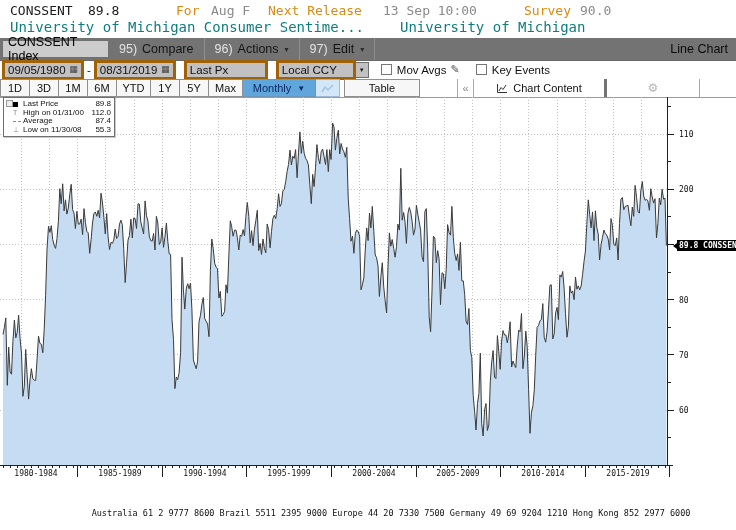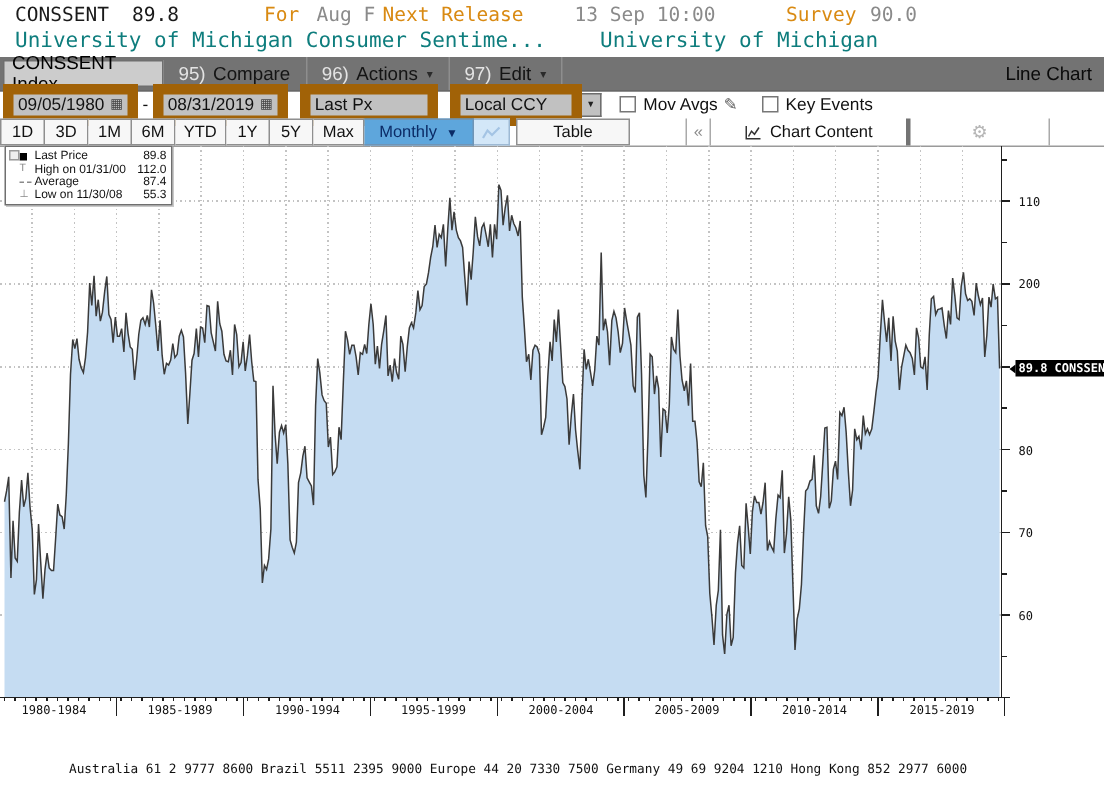--- a/index.html
+++ b/index.html
@@ -23,21 +23,21 @@
   .menu-item{display:flex;align-items:center;height:100%;padding:0 10px;border-right:1px solid #8e8e8e}
   .menu-item:first-of-type{margin-left:6px}
   .menu-key{color:#e4e4e4;margin-right:5px}
   .menu-label{color:#141414}
   .menu-arrow{color:#2a2a2a;font-size:8px;margin-left:6px}
   .line-chart{margin-left:auto;margin-right:8px;color:#0a0a0a}
 
   
   .controls{position:absolute;top:60px;left:0;width:736px;height:19px;display:flex;align-items:center;
             padding-left:2px;font-size:11.5px}
-  .field{background:#c1c1c1;border:7px solid #a16207;height:14px;display:flex;align-items:center;
+  .field{background:#c1c1c1;border:3px solid #a16207;height:14px;display:flex;align-items:center;
          padding:0 3px;white-space:nowrap}
   .datef{width:70px;justify-content:space-between}
   .cal{font-size:9px;color:#444;line-height:9px}
   .dash{margin:0 3px}
   .pxf{width:72px;margin-left:8px}
   .ccyf{width:68px;margin-left:8px}
   .ddbtn{width:12px;height:14px;background:#c1c1c1;border:1px solid #6e6e6e;border-left:none;
          display:flex;align-items:center;justify-content:center;font-size:6px;color:#222}
   .cbx{width:9px;height:9px;border:1px solid #777;background:#fff;display:inline-block}
   .cklbl{margin-left:5px}
@@ -83,31 +83,31 @@
   .lexp{position:absolute;left:2px;top:2px;width:5px;height:5px;border:1px solid #9a9a9a;background:#eee}
   .lrow{display:flex;align-items:center;height:8.5px;line-height:8.5px;padding-left:6px}
   .licon{width:10px;color:#8a8a8a;font-size:7px;display:flex;align-items:center}
   .sq{width:5px;height:5px;background:#000;display:inline-block}
   .dashline{border-top:1px dashed #8a8a8a;width:8px;height:0;display:inline-block}
   .lval{margin-left:auto}
 
   
   .footer{position:absolute;top:488px;left:0;width:736px;font:8.5px "DejaVu Sans Mono",monospace;
           color:#111;white-space:pre}
-  .f1,.f2{text-align:left;padding-left:46px;height:10px}
+  .f1,.f2{text-align:center;padding-left:46px;height:10px}
 </style>
 </head>
 <body>
 
 <div class="hdr1">
   <span class="b" style="left:10px">CONSSENT</span>
   <span class="b" style="left:88px">89.8</span>
   <span class="amber" style="left:176px">For</span>
   <span class="gval" style="left:211px">Aug F</span>
-  <span class="amber" style="left:255px">Next Release</span>
+  <span class="amber" style="left:268px">Next Release</span>
   <span class="gval" style="left:383px">13 Sep 10:00</span>
   <span class="amber" style="left:524px">Survey</span>
   <span class="gval" style="left:580px">90.0</span>
 </div>
 <div class="hdr2">
   <span style="left:400px">University of Michigan</span>
   <span style="left:10px">University of Michigan Consumer Sentime...</span>
 </div>
 
 <div class="titlebar">

